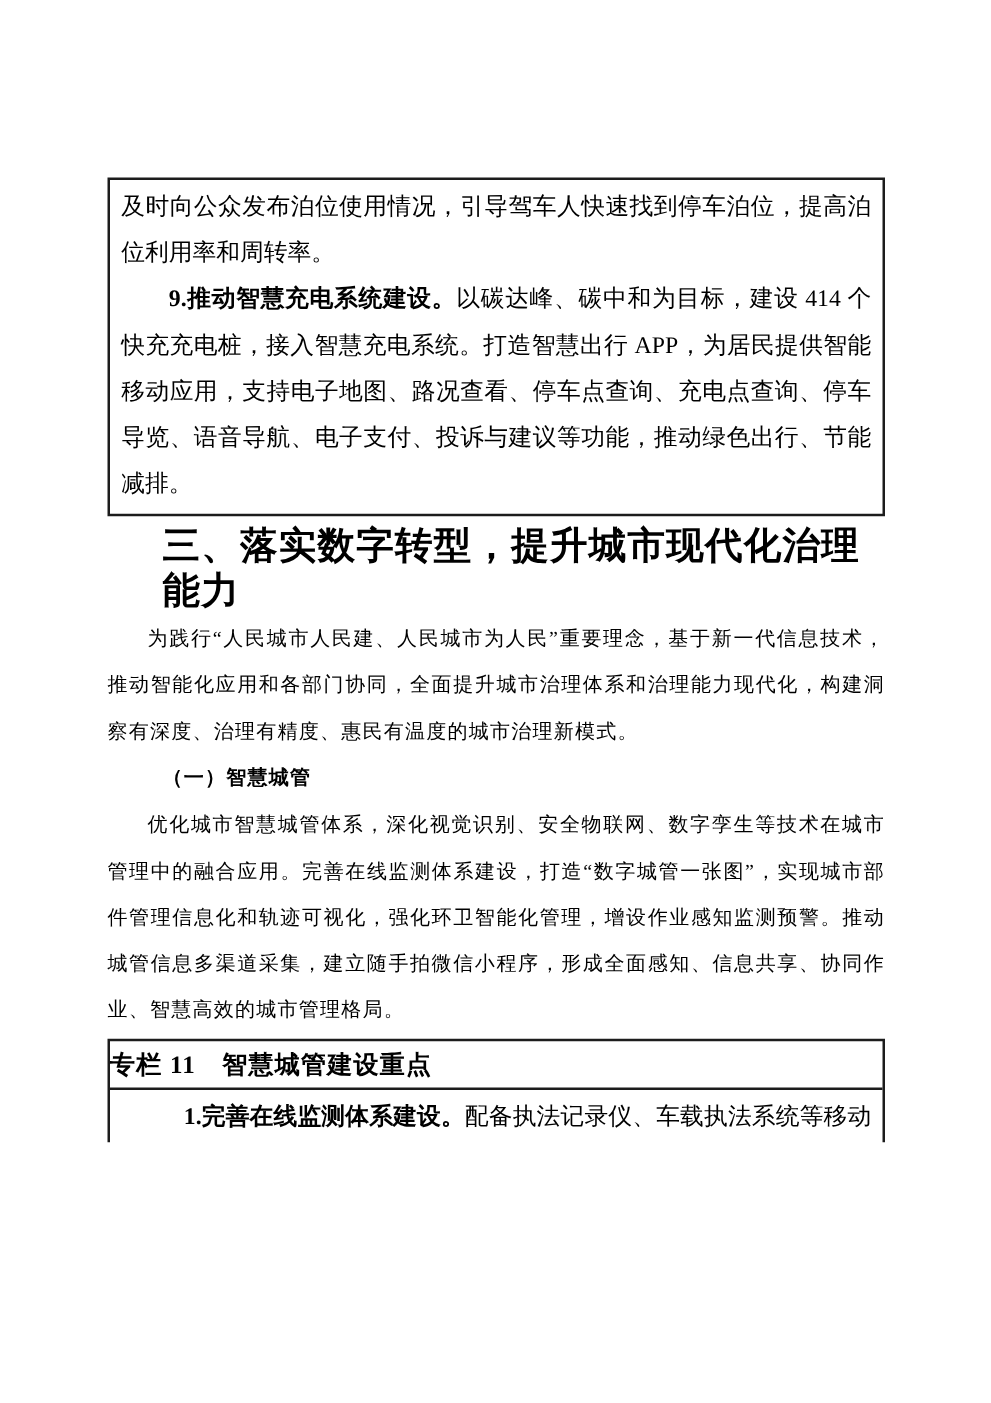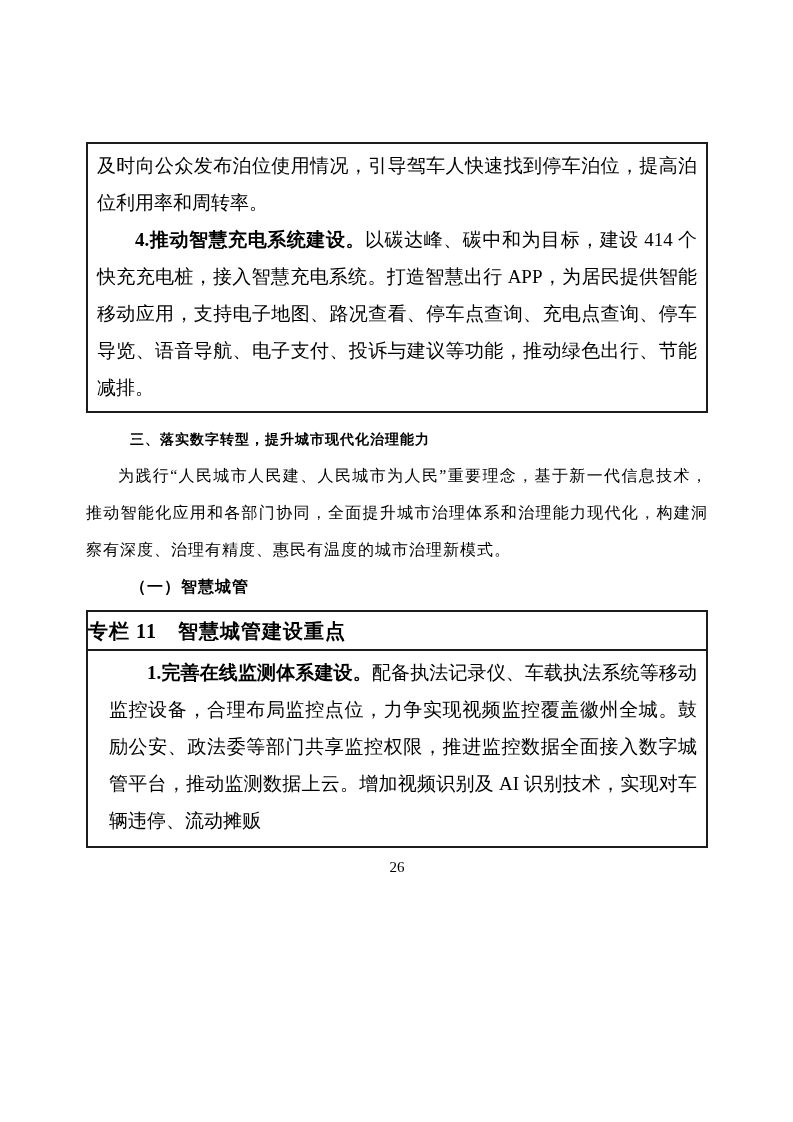--- a/index.html
+++ b/index.html
@@ -33,23 +33,23 @@
     font-size: 19px;
     line-height: 37px;
     text-align: justify;
     text-justify: inter-character;
   }
   .box-para.indent { text-indent: 2em; }
   .box-para b { font-weight: bold; }
   .section-heading {
     margin: 8px 0 0 0;
     padding-left: 44px;
-    font-family: Liberation Sans, sans-serif;
+    font-family: Liberation Mono, monospace;
     font-weight: bold;
-    font-size: 14px;
+    font-size: 30px;
     line-height: 36px;
     letter-spacing: 1px;
   }
   .body-para {
     margin: 0;
     font-size: 16px;
     line-height: 37px;
     text-align: justify;
     text-justify: inter-character;
     text-indent: 2em;
@@ -86,29 +86,30 @@
   }
 </style>
 </head>
 <body>
 
 <div class="page">
   <div class="content">
 
     <div class="box box-top">
       <p class="box-para">及时向公众发布泊位使用情况，引导驾车人快速找到停车泊位，提高泊位利用率和周转率。</p>
-      <p class="box-para indent"><b>4.推动智慧充电系统建设。</b><span>以碳达峰、碳中和为目标，建设 414 个快充充电桩，接入智慧充电系统。打造智慧出行 APP，为居民提供智能移动应用，支持电子地图、路况查看、停车点查询、充电点查询、停车导览、语音导航、电子支付、投诉与建议等功能，推动绿色出行、节能减排。</span></p>
+      <p class="box-para indent"><b>9.推动智慧充电系统建设。</b><span>以碳达峰、碳中和为目标，建设 414 个快充充电桩，接入智慧充电系统。打造智慧出行 APP，为居民提供智能移动应用，支持电子地图、路况查看、停车点查询、充电点查询、停车导览、语音导航、电子支付、投诉与建议等功能，推动绿色出行、节能减排。</span></p>
     </div>
 
     <h2 class="section-heading">三、落实数字转型，提升城市现代化治理能力</h2>
 
     <p class="body-para">为践行“人民城市人民建、人民城市为人民”重要理念，基于新一代信息技术，推动智能化应用和各部门协同，全面提升城市治理体系和治理能力现代化，构建洞察有深度、治理有精度、惠民有温度的城市治理新模式。</p>
 
     <h3 class="sub-heading">（一）智慧城管</h3>
 
+    <p class="body-para">优化城市智慧城管体系，深化视觉识别、安全物联网、数字孪生等技术在城市管理中的融合应用。完善在线监测体系建设，打造“数字城管一张图”，实现城市部件管理信息化和轨迹可视化，强化环卫智能化管理，增设作业感知监测预警。推动城管信息多渠道采集，建立随手拍微信小程序，形成全面感知、信息共享、协同作业、智慧高效的城市管理格局。</p>
 
     <div class="box box-column">
       <div class="box-title">专栏 11　智慧城管建设重点</div>
       <div class="box-body">
         <p class="box-para indent"><b>1.完善在线监测体系建设。</b><span>配备执法记录仪、车载执法系统等移动监控设备，合理布局监控点位，力争实现视频监控覆盖徽州全城。鼓励公安、政法委等部门共享监控权限，推进监控数据全面接入数字城管平台，推动监测数据上云。增加视频识别及 AI 识别技术，实现对车辆违停、流动摊贩</span></p>
       </div>
     </div>
 
     <div class="footer">
       <span class="page-number">26</span>

